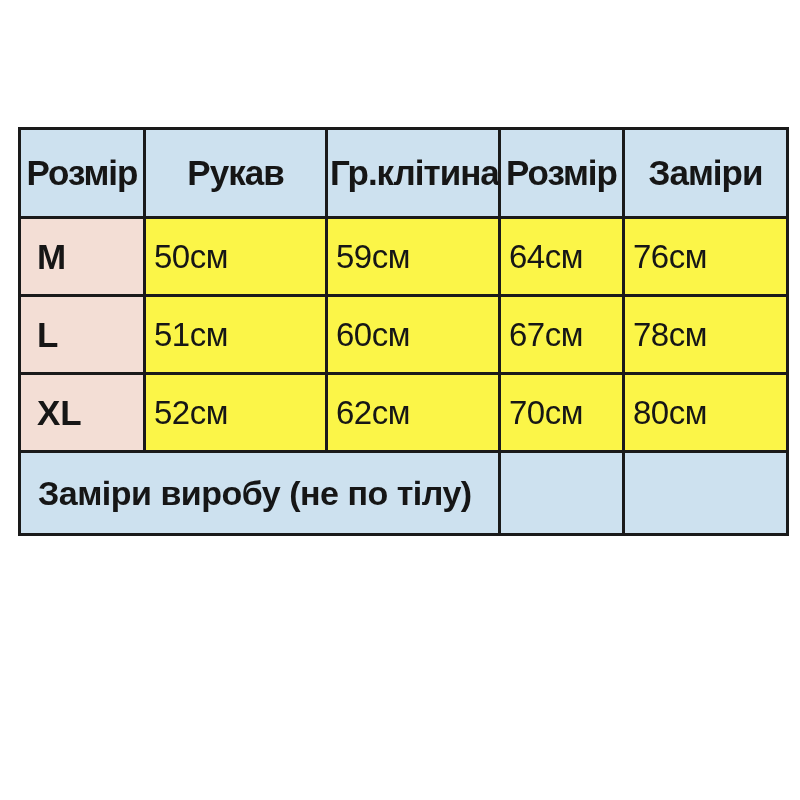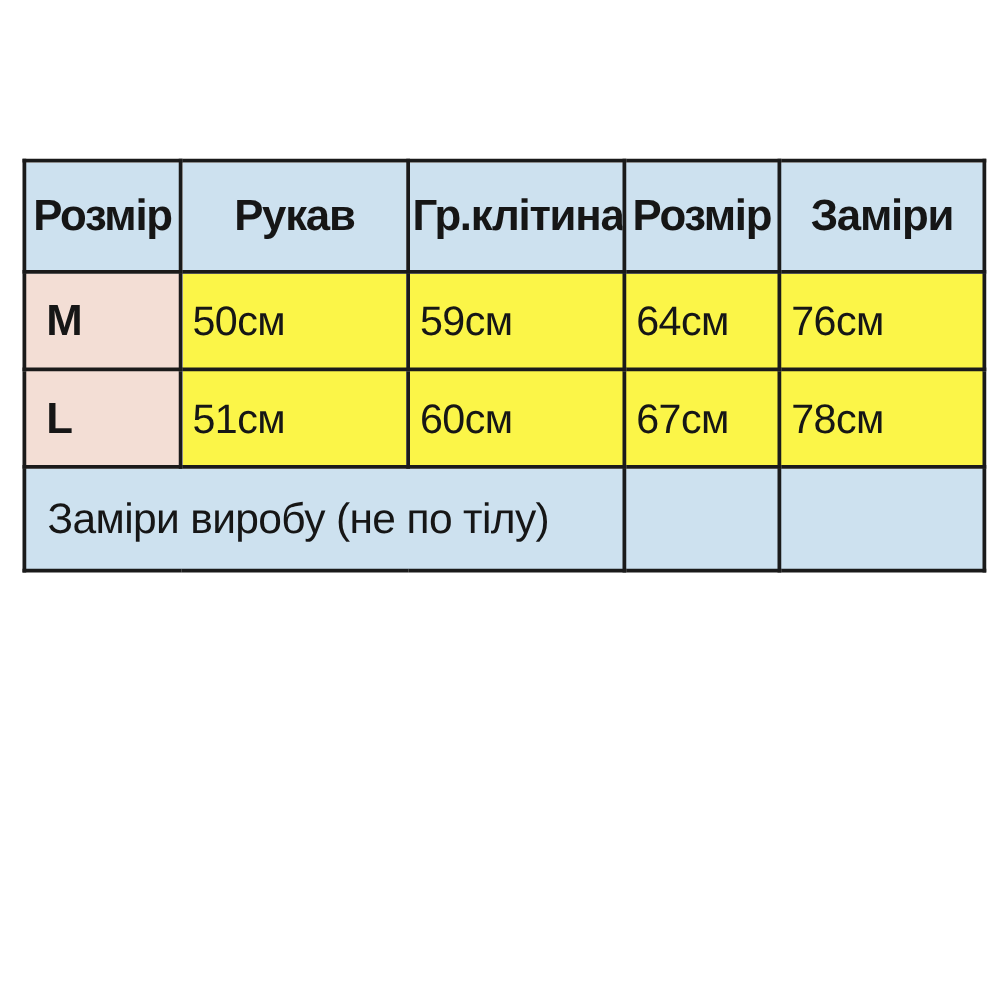--- a/index.html
+++ b/index.html
@@ -51,21 +51,21 @@
     background: var(--yellow, #fbf548);
     font-size: 33px;
     font-weight: normal;
     letter-spacing: -0.5px;
     text-align: left;
     padding-left: 8px;
   }
   .note {
     background: var(--blue, #cde1ef);
     font-size: 34px;
-    font-weight: normal;
+    font-weight: bold;
     letter-spacing: -0.5px;
     text-align: left;
     padding-left: 17px;
   }
   .empty {
     background: var(--blue, #cde1ef);
   }
 </style>
 </head>
 <body>
@@ -96,20 +96,27 @@
         <td class="val">64см</td>
         <td class="val">76см</td>
       </tr>
       <tr>
         <td class="size">L</td>
         <td class="val">51см</td>
         <td class="val">60см</td>
         <td class="val">67см</td>
         <td class="val">78см</td>
       </tr>
+      <tr>
+        <td class="size">XL</td>
+        <td class="val">52см</td>
+        <td class="val">62см</td>
+        <td class="val">70см</td>
+        <td class="val">80см</td>
+      </tr>
     </tbody>
     <tfoot>
       <tr>
         <td class="note" colspan="3">Заміри виробу (не по тілу)</td>
         <td class="empty"></td>
         <td class="empty"></td>
       </tr>
     </tfoot>
   </table>
 </div>

